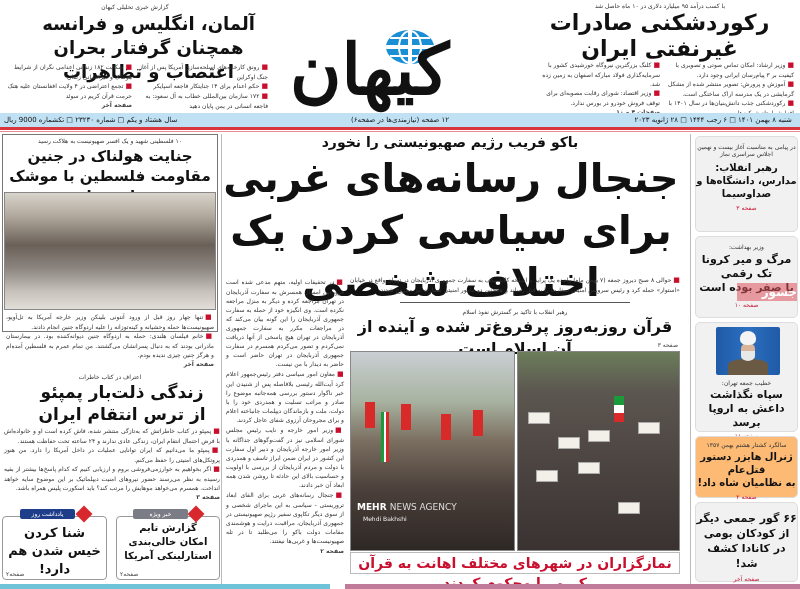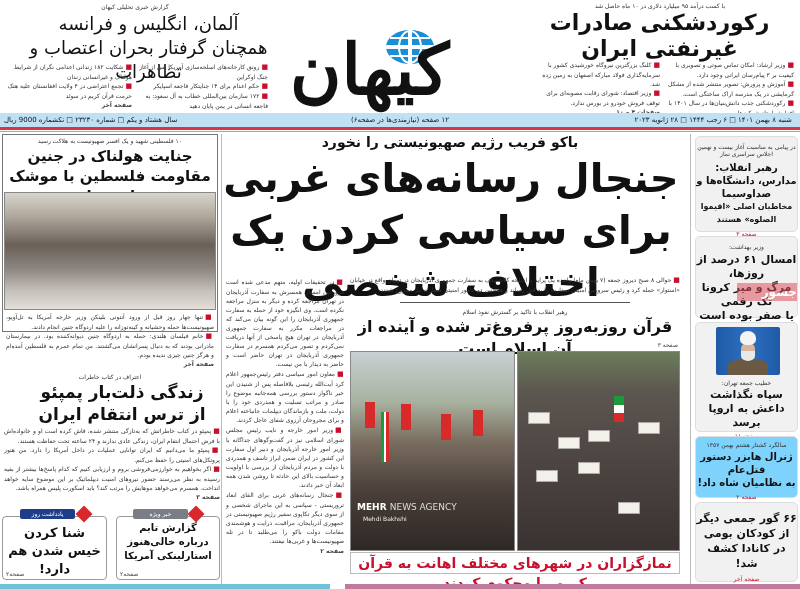--- a/index.html
+++ b/index.html
@@ -30,21 +30,21 @@
   #red-rule2 { left: 0; top: 131px; width: 800px; height: 1px; background: #e88a8f; }
 
   
   #tr-kicker { right: 10px; top: 2px; width: 260px; text-align: center; font-size: 6px; color: #333; }
   #tr-headline { right: 8px; top: 10px; width: 265px; text-align: center; font-size: 22px; font-weight: bold; line-height: 26px; }
   #tr-bullets { right: 6px; top: 60px; width: 262px; display: flex; gap: 6px; }
   #tr-bullets .col { flex: 1; }
 
   
   #tl-kicker { left: 0; top: 3px; width: 270px; text-align: center; font-size: 6px; color: #333; }
-  #tl-headline { left: 0; top: 12px; width: 270px; text-align: center; font-size: 18px; font-weight: normal; line-height: 24px; padding-left: 27px; }
+  #tl-headline { left: 0; top: 12px; width: 270px; text-align: center; font-size: 18px; font-weight: bold; line-height: 24px; padding-left: 27px; }
   #tl-bullets { left: 2px; top: 62px; width: 266px; display: flex; gap: 6px; }
   #tl-bullets .col { flex: 1; }
 
   
   #main-kicker { left: 230px; top: 134px; width: 440px; text-align: center; font-size: 14px; font-weight: bold; }
   #main-headline { left: 222px; top: 152px; width: 458px; text-align: center; font-size: 40px; line-height: 52px; font-weight: 900; letter-spacing: -1px; }
   #main-body { left: 350px; top: 275px; width: 330px; font-size: 6px; line-height: 9px; color: #333; text-align: justify; }
   #main-divider { left: 400px; top: 302px; width: 230px; height: 1px; background: #555; }
   #quran-kicker { left: 350px; top: 308px; width: 330px; text-align: center; font-size: 6px; color: #333; }
   #quran-headline { left: 348px; top: 316px; width: 334px; text-align: center; font-size: 16px; font-weight: bold; line-height: 22px; }
@@ -244,39 +244,37 @@
   <div>شنا کردن</div>
   <div>خیس شدن هم دارد!</div>
 </div>
 <div class="abs page-ref" id="box-note-ref">صفحه۲</div>
 
 <div class="abs bbox" id="box-news"></div>
 <div class="abs tag-arrow" style="left:190px;"></div>
 <div class="abs box-tag" id="tag-news">خبر ویژه</div>
 <div class="abs" id="box-news-title">
   <div>گزارش تایم</div>
-  <div>درباره خالی‌هنوز</div>
+  <div>امکان خالی‌بندی</div>
   <div>استارلینکی آمریکا</div>
 </div>
 <div class="abs page-ref" id="box-news-ref">صفحه۲</div>
 
 <div class="abs card" id="card-1">
   <div class="card-kicker" style="margin-top:6px;">در پیامی به مناسبت آغاز بیست و نهمین اجلاس سراسری نماز</div>
   <div class="card-title" style="font-size:10px;line-height:13px;margin-top:4px;">
     <div>رهبر انقلاب:</div>
     <div>مدارس، دانشگاه‌ها و صداوسیما</div>
-    <div style="font-size:8px;">مخاطبان اصلی «اقیموا الصلوه» هستند</div>
   </div>
   <div class="card-ref" style="margin-top:4px;">صفحه ۳</div>
 </div>
 
 <div class="abs card" id="card-2">
   <div class="card-kicker" style="margin-top:6px;">وزیر بهداشت:</div>
   <div class="card-title" style="margin-top:3px;">
-    <div>امسال ۶۱ درصد از روزها،</div>
     <div>مرگ و میر کرونا تک رقمی</div>
     <div>یا صفر بوده است</div>
   </div>
   <div class="card-ref" style="margin-top:6px;">صفحه ۱۰</div>
 </div>
 <div class="abs watermark">جسور</div>
 
 <div class="abs card" id="card-3">
   <div class="cleric">
     <div class="robe"></div>
@@ -285,21 +283,21 @@
       <div class="head"></div>
   </div>
   <div class="card-kicker" style="margin-top:56px;">خطیب جمعه تهران:</div>
   <div class="card-title" style="margin-top:2px;">
     <div>سپاه نگذاشت</div>
     <div>داعش به اروپا برسد</div>
   </div>
   <div class="card-ref" style="margin-top:2px;">صفحه ۱۱</div>
 </div>
 
-<div class="abs card" id="card-4" style="background:#7dd3fc;">
+<div class="abs card" id="card-4" style="background:#fdba74;">
   <div class="card-kicker" style="margin-top:4px;">سالگرد کشتار هشتم بهمن ۱۳۵۷</div>
   <div class="card-title" style="font-size:10px;line-height:13px;margin-top:2px;">
     <div>ژنرال هایزر دستور قتل‌عام</div>
     <div>به نظامیان شاه داد!</div>
   </div>
   <div class="card-ref" style="margin-top:4px;">صفحه ۲</div>
 </div>
 
 <div class="abs card" id="card-5">
   <div class="card-title" style="margin-top:8px;line-height:15px;">

